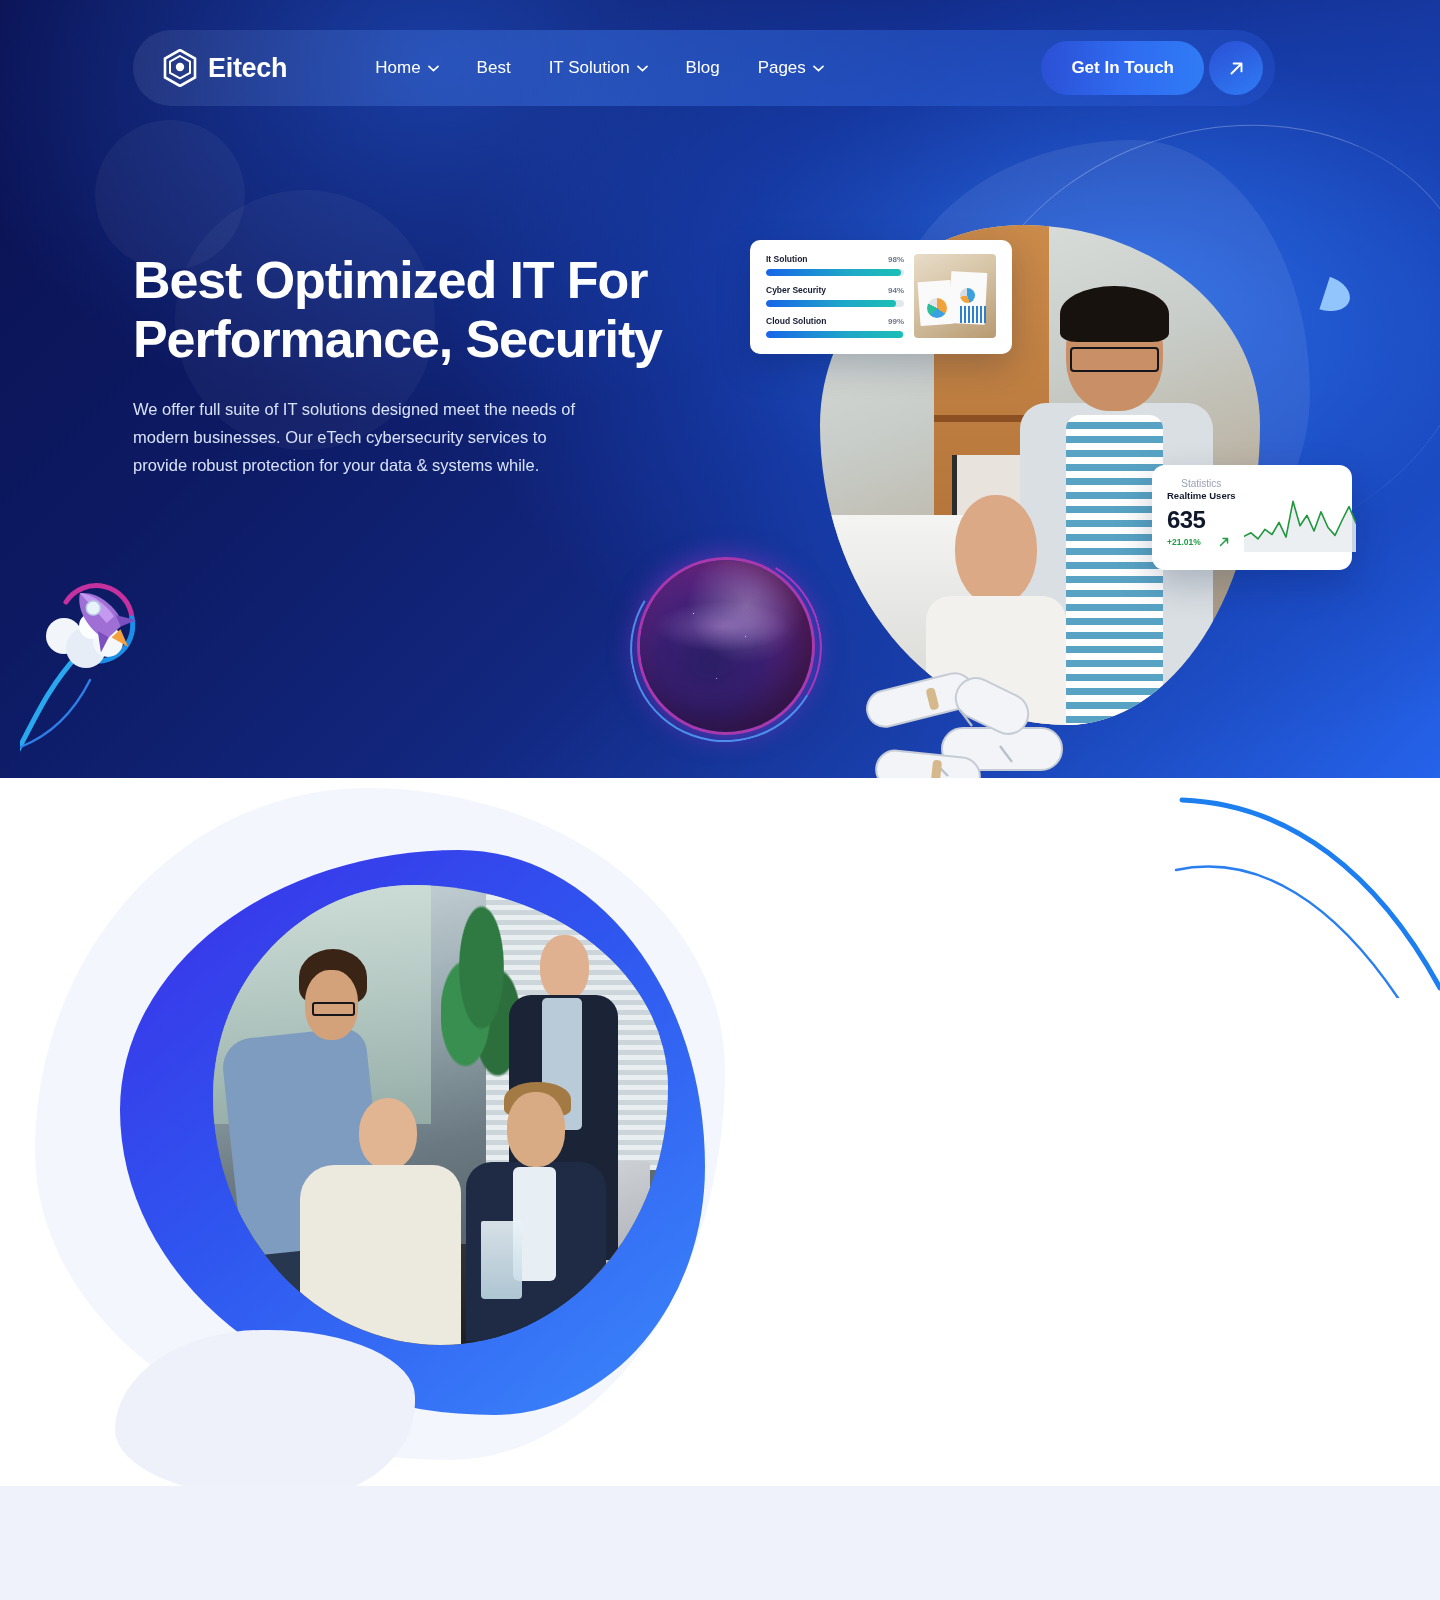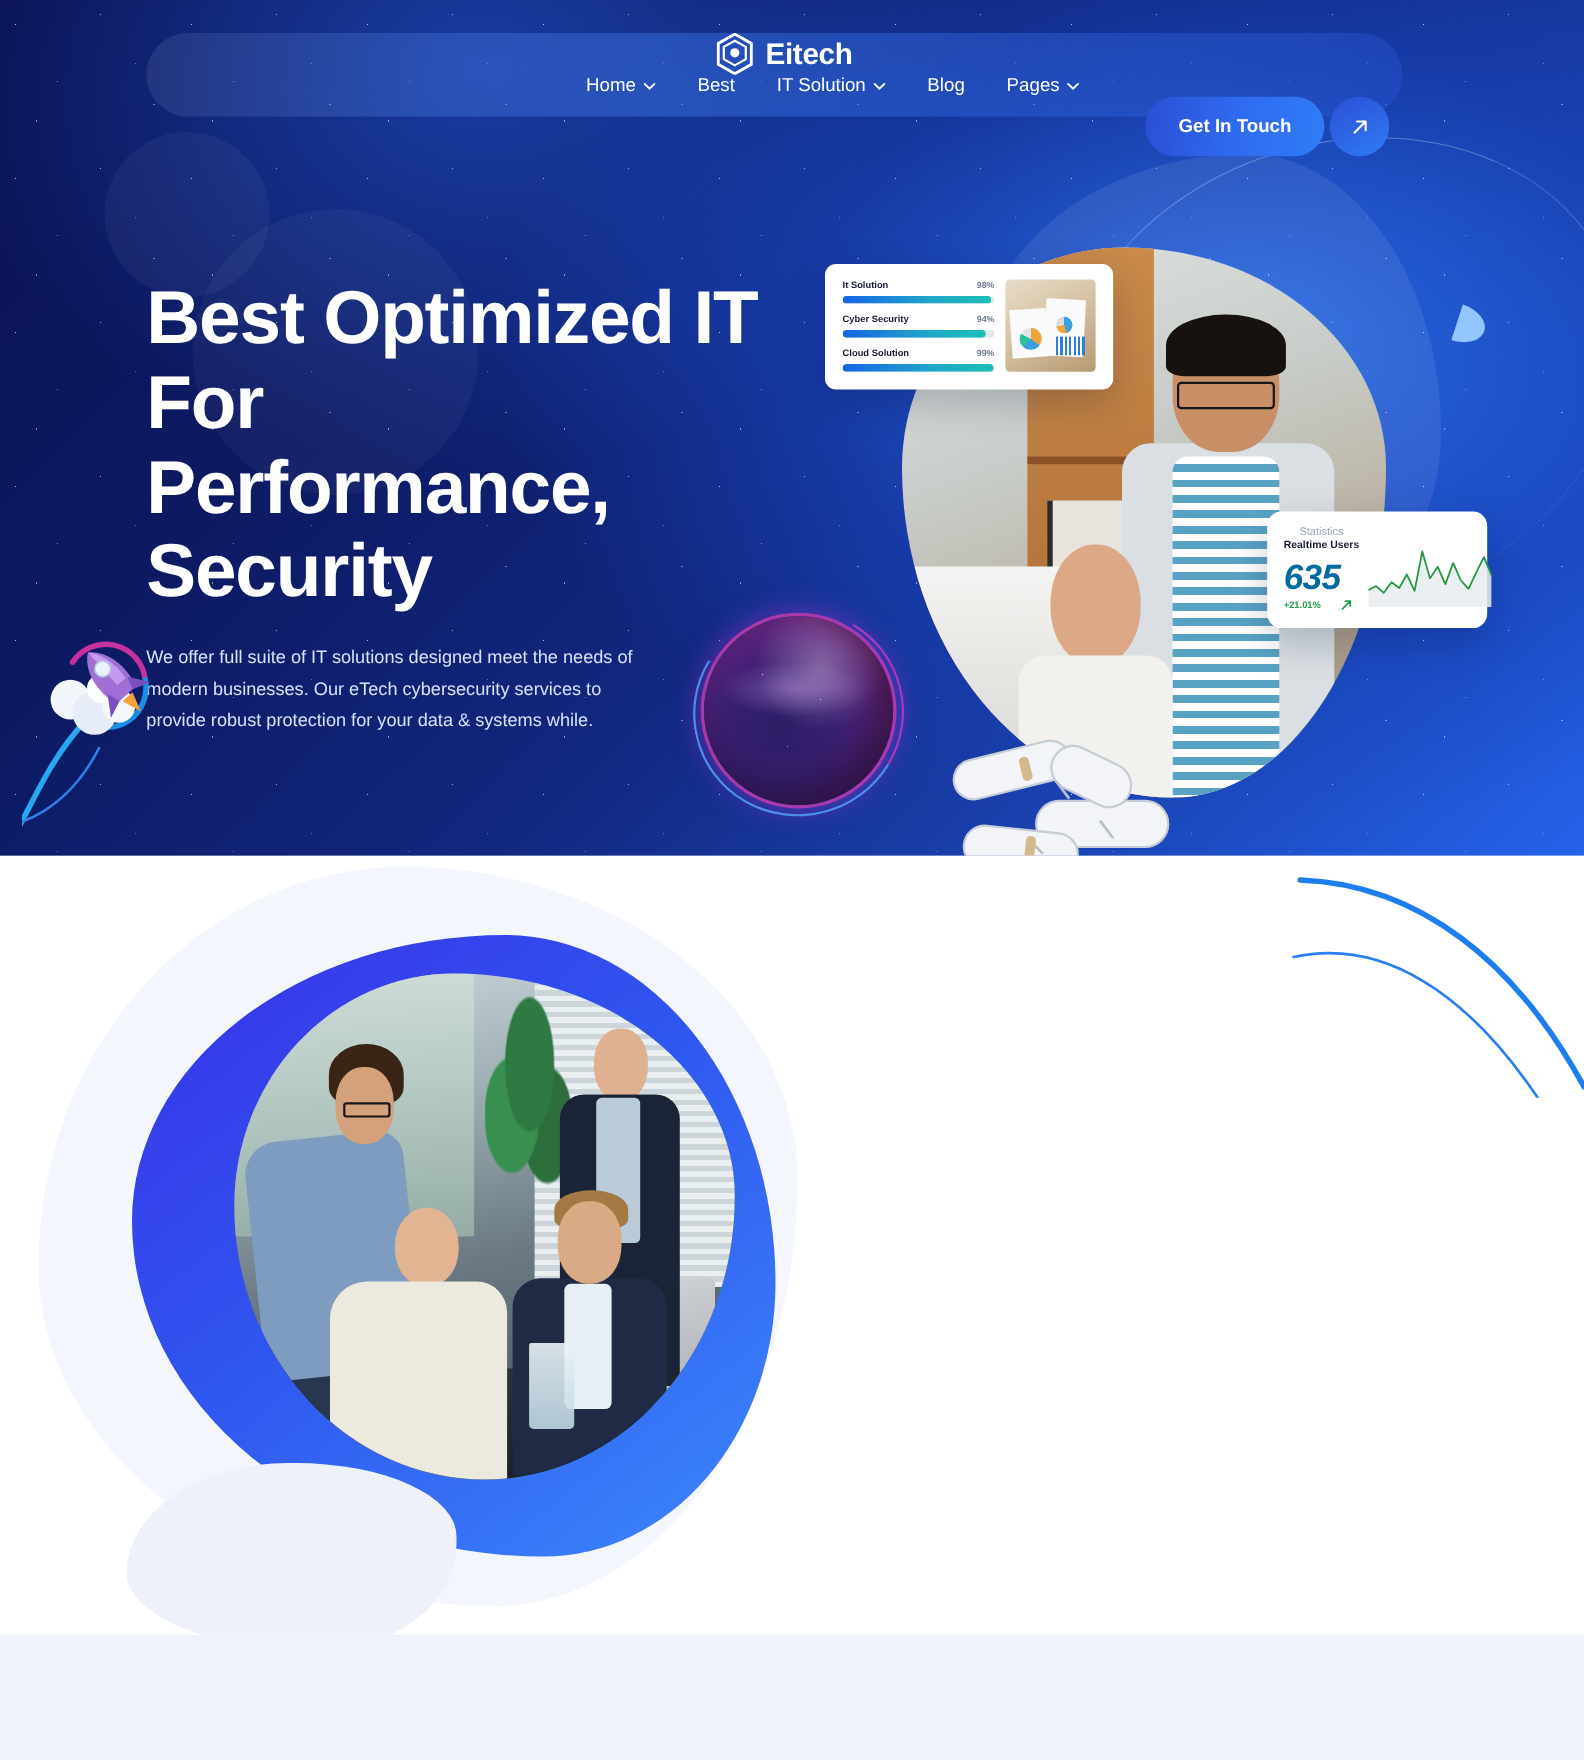--- a/index.html
+++ b/index.html
@@ -63,21 +63,20 @@
   }
 
   
   .navbar {
     position: absolute; left: 133px; top: 30px;
     width: 1142px; height: 76px;
     border-radius: 38px;
     background: linear-gradient(100deg, rgba(255,255,255,.08) 0%, rgba(62,124,240,.42) 40%, rgba(36,82,205,.45) 100%);
     display: flex; align-items: center;
     padding: 0 12px 0 30px;
-    flex-direction: column;
   }
   .brand { display: flex; align-items: center; gap: 11px; }
   .brand-mark { width: 34px; height: 38px; display:block; }
   .brand-text { color: #fff; font-size: 27px; font-weight: 700; letter-spacing: -.3px; }
   .nav-links { display: flex; align-items: center; gap: 38px; margin-left: 88px; }
   .nav-link {
     color: #ffffff; font-size: 17px; font-weight: 500;
     display: flex; align-items: center; gap: 7px; cursor: pointer;
     white-space: nowrap;
   }
@@ -97,21 +96,21 @@
 
   
   .hero-left { position: absolute; left: 133px; top: 228px; width: 600px; }
   .badge {
     display: inline-flex; align-items: center; gap: 10px;
     height: 37px; padding: 0 20px 0 13px; border-radius: 19px;
     background: linear-gradient(95deg, rgba(255,255,255,.10) 0%, rgba(101,155,247,.30) 100%);
   }
   .badge-text { color: #fff; font-size: 14.5px; font-weight: 600; letter-spacing: .6px; }
   .hero-title {
-    margin-top: 23px; color: #fff; font-size: 68px; font-weight: 700;
+    margin-top: 23px; color: #fff; font-size: 52px; font-weight: 700;
     line-height: 1.13; letter-spacing: -1.1px;
   }
   .hero-desc {
     margin-top: 26px; color: #d8e2f7; font-size: 16.5px; line-height: 1.72;
     max-width: 470px;
   }
   .hero-cta { margin-top: 40px; display: flex; align-items: center; gap: 5px; }
   .btn-pill.lg { height: 55px; padding: 0 28px; font-size: 17px; }
   .btn-arrow.lg { width: 55px; height: 55px; }
 
@@ -183,21 +182,21 @@
 
   .card-realtime {
     position: absolute; left: 532px; top: 335px; width: 200px;
     background: #fff; border-radius: 13px; padding: 13px 15px 14px;
     box-shadow: 0 14px 36px rgba(5,16,60,.22);
     display: flex; align-items: flex-start; gap: 8px;
   }
   .rt-left { flex: 0 0 auto; }
   .rt-sub { font-size: 10px; color: #98a0b5; font-weight: 400; text-align: center; }
   .rt-title { font-size: 9.5px; color: #141a30; font-weight: 700; margin-top: 1px; }
-  .rt-num { font-size: 32px; color: #0369a1; font-weight: 700; margin-top: 7px; letter-spacing: -.6px; line-height:1;font-style:italic; }
+  .rt-num { font-size: 24px; color: #0f172a; font-weight: 700; margin-top: 7px; letter-spacing: -.6px; line-height:1; }
   .rt-delta { font-size: 8.5px; color: #1f9d46; font-weight: 700; margin-top: 5px; display:flex; align-items:center; gap:18px; }
   .rt-chart { flex: 1 1 auto; margin-top: 18px; }
 
   .globe {
     position: absolute; left: 20px; top: 430px; width: 172px; height: 172px;
     border-radius: 50%;
     background:
       radial-gradient(circle at 62% 26%, rgba(255,255,255,.30) 0%, rgba(255,255,255,0) 36%),
       radial-gradient(circle at 40% 60%, #2b1e66 0%, #3a1f72 35%, #5a2480 60%, #8b2a86 85%, #b4379b 100%);
     box-shadow: 0 0 0 3px rgba(189,57,174,.85), 0 0 24px 6px rgba(150,50,200,.5), inset -14px -12px 34px rgba(0,0,0,.5);

